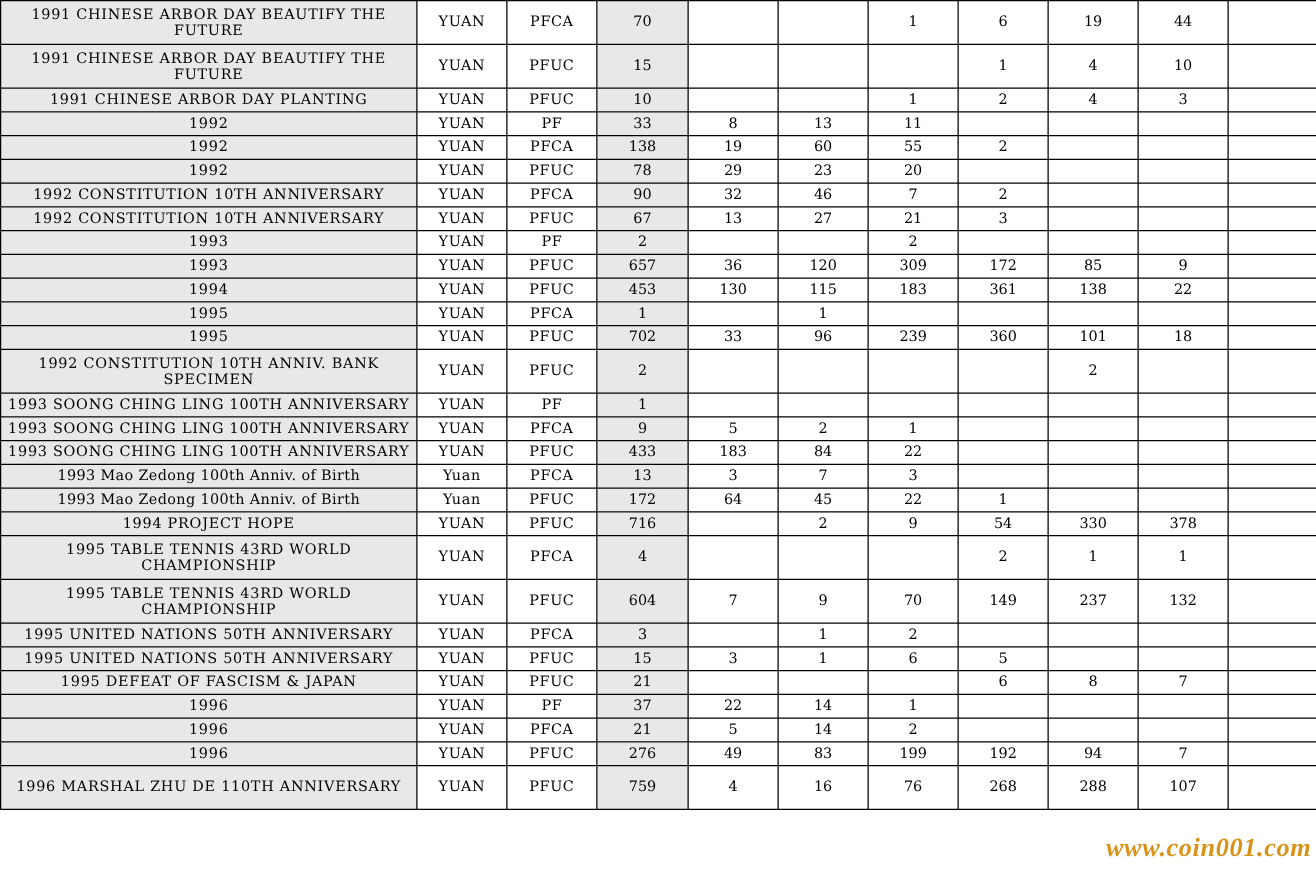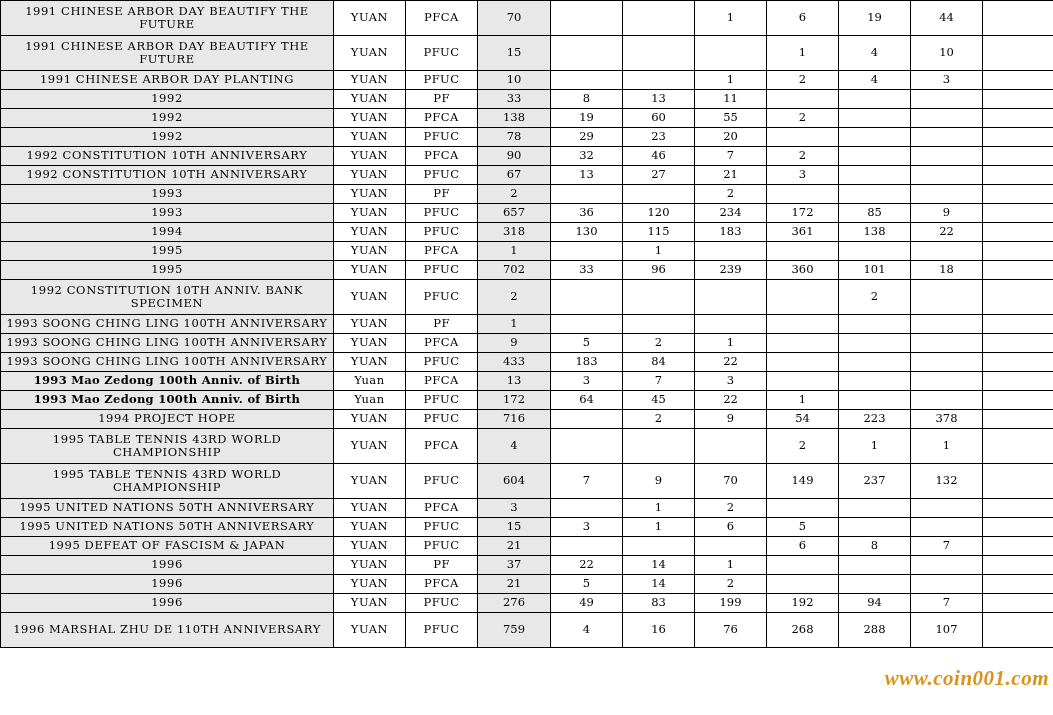--- a/index.html
+++ b/index.html
@@ -48,21 +48,20 @@
   col.c-g7    { width: 71px; }
 
   td.desc {
     background: #e8e8e8;
     font-size: 11.5px;
     letter-spacing: 0.6px;
     padding: 1px 3px;
   }
   td.desc.mixed {
     letter-spacing: 0.3px;
-    font-weight: bold;
   }
   td.total {
     background: #e8e8e8;
   }
   td.unit, td.grade {
     letter-spacing: 0.5px;
   }
   tr.tall td { height: 34px; }
 
   .watermark {
@@ -216,31 +215,31 @@
           <td></td>
           <td></td>
         </tr>
         <tr>
           <td class="desc">1993</td>
           <td class="unit">YUAN</td>
           <td class="grade">PFUC</td>
           <td class="total">657</td>
           <td>36</td>
           <td>120</td>
-          <td>234</td>
+          <td>309</td>
           <td>172</td>
           <td>85</td>
           <td>9</td>
           <td></td>
         </tr>
         <tr>
           <td class="desc">1994</td>
           <td class="unit">YUAN</td>
           <td class="grade">PFUC</td>
-          <td class="total">318</td>
+          <td class="total">453</td>
           <td>130</td>
           <td>115</td>
           <td>183</td>
           <td>361</td>
           <td>138</td>
           <td>22</td>
           <td></td>
         </tr>
         <tr>
           <td class="desc">1995</td>
@@ -348,21 +347,21 @@
         </tr>
         <tr>
           <td class="desc">1994 PROJECT HOPE</td>
           <td class="unit">YUAN</td>
           <td class="grade">PFUC</td>
           <td class="total">716</td>
           <td></td>
           <td>2</td>
           <td>9</td>
           <td>54</td>
-          <td>223</td>
+          <td>330</td>
           <td>378</td>
           <td></td>
         </tr>
         <tr class="tall">
           <td class="desc">1995 TABLE TENNIS 43RD WORLD CHAMPIONSHIP</td>
           <td class="unit">YUAN</td>
           <td class="grade">PFCA</td>
           <td class="total">4</td>
           <td></td>
           <td></td>

